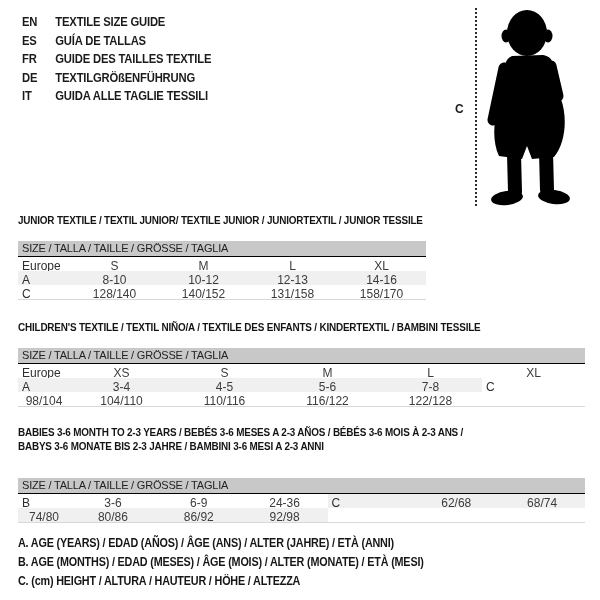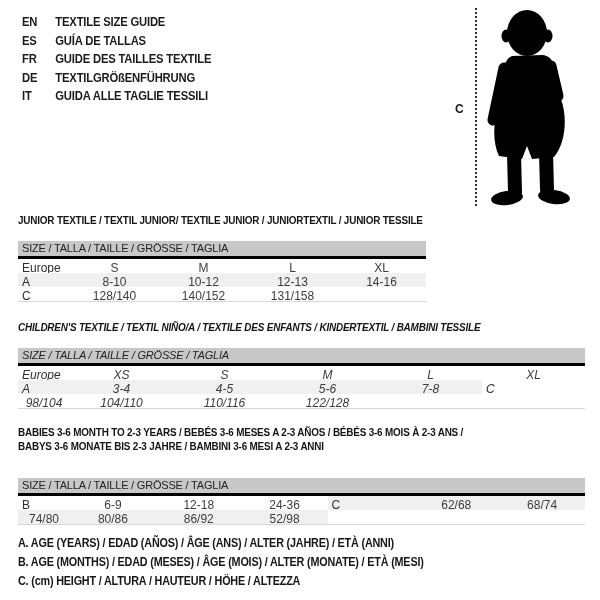--- a/index.html
+++ b/index.html
@@ -17,31 +17,31 @@
 
   
   .figure{position:absolute;left:445px;top:2px;width:152px;height:212px;}
   .dotline{position:absolute;left:30px;top:6px;height:198px;width:0;border-left:2px dotted #2b2b2b;}
   .c-label{position:absolute;left:10px;top:100px;font-size:12px;font-weight:bold;}
   .figure svg{position:absolute;left:34px;top:2px;}
 
   
   .section{position:absolute;left:18px;}
   #sec0{top:214px;width:408px;}
-  #sec1{top:321px;width:567px;font-style:italic;}
+  #sec1{top:321px;width:567px;}
   #sec2{top:426px;width:567px;}
   .sec-title{width:580px;}
   .title-line{font-size:11px;font-weight:bold;line-height:13.5px;color:#141414;}
   #sec0 .sec-title,#sec1 .sec-title{margin-bottom:13px;}
   #sec2 .sec-title{margin-bottom:25px;}
 
   .size-table{display:grid;border-bottom:1px solid #d8d8d8;}
   .bar{
     grid-column:1 / -1;height:15px;line-height:15px;background:#c8c8c8;
-    border-bottom:3px solid #000000;padding-left:4px;font-size:11px;color:#222;
+    border-bottom:1px solid #000000;padding-left:4px;font-size:11px;color:#222;
     letter-spacing:-0.2px;
   }
   .cell{height:14px;line-height:18px;font-size:12px;color:#3c3c3c;}
   .cell.label{text-align:left;padding-left:4px;color:#2e2e2e;}
   .cell.val{text-align:center;}
   .cell.shaded{background:#f0f0f0;}
 
   
   .notes{position:absolute;left:18px;top:534px;}
   .note-line{font-size:12px;font-weight:bold;line-height:19px;color:#161616;}
@@ -107,20 +107,21 @@
         <div class="cell val">XL</div>
         <div class="cell label shaded">A</div>
         <div class="cell val shaded">8-10</div>
         <div class="cell val shaded">10-12</div>
         <div class="cell val shaded">12-13</div>
         <div class="cell val shaded">14-16</div>
         <div class="cell label">C</div>
         <div class="cell val">128/140</div>
         <div class="cell val">140/152</div>
         <div class="cell val">131/158</div>
+        <div class="cell val">158/170</div>
       </div>
   </div>
 
   <div class="section" id="sec1">
     <div class="sec-title">
         <div class="title-line cond">CHILDREN'S TEXTILE / TEXTIL NIÑO/A / TEXTILE DES ENFANTS / KINDERTEXTIL / BAMBINI TESSILE</div>
       </div>
     <div class="size-table" style="grid-template-columns: 52px repeat(5, 1fr);">
         <div class="bar">SIZE / TALLA / TAILLE / GRÖSSE / TAGLIA</div>
         <div class="cell label">Europe</div>
@@ -131,42 +132,43 @@
         <div class="cell val">XL</div>
         <div class="cell label shaded">A</div>
         <div class="cell val shaded">3-4</div>
         <div class="cell val shaded">4-5</div>
         <div class="cell val shaded">5-6</div>
         <div class="cell val shaded">7-8</div>
         <div class="cell label">C</div>
         <div class="cell val">98/104</div>
         <div class="cell val">104/110</div>
         <div class="cell val">110/116</div>
+        <div class="cell val">116/122</div>
         <div class="cell val">122/128</div>
       </div>
   </div>
 
   <div class="section" id="sec2">
     <div class="sec-title">
         <div class="title-line cond">BABIES 3-6 MONTH TO 2-3 YEARS / BEBÉS 3-6 MESES A 2-3 AÑOS / BÉBÉS 3-6 MOIS À 2-3 ANS /</div>
         <div class="title-line cond">BABYS 3-6 MONATE BIS 2-3 JAHRE / BAMBINI 3-6 MESI A 2-3 ANNI</div>
       </div>
     <div class="size-table" style="grid-template-columns: 52px repeat(6, 1fr);">
         <div class="bar">SIZE / TALLA / TAILLE / GRÖSSE / TAGLIA</div>
         <div class="cell label">B</div>
+        <div class="cell val">3-6</div>
         <div class="cell val">6-9</div>
-        <div class="cell val">12-18</div>
         <div class="cell val">24-36</div>
         <div class="cell label shaded">C</div>
         <div class="cell val shaded">62/68</div>
         <div class="cell val shaded">68/74</div>
         <div class="cell val shaded">74/80</div>
         <div class="cell val shaded">80/86</div>
         <div class="cell val shaded">86/92</div>
-        <div class="cell val shaded">52/98</div>
+        <div class="cell val shaded">92/98</div>
       </div>
   </div>
 
   <div class="notes">
     <div class="note-line cond">A. AGE (YEARS) / EDAD (AÑOS) / ÂGE (ANS) / ALTER (JAHRE) / ETÀ (ANNI)</div>
     <div class="note-line cond">B. AGE (MONTHS) / EDAD (MESES) / ÂGE (MOIS) / ALTER (MONATE) / ETÀ (MESI)</div>
     <div class="note-line cond">C. (cm) HEIGHT / ALTURA / HAUTEUR / HÖHE / ALTEZZA</div>
   </div>
 
 </div>

